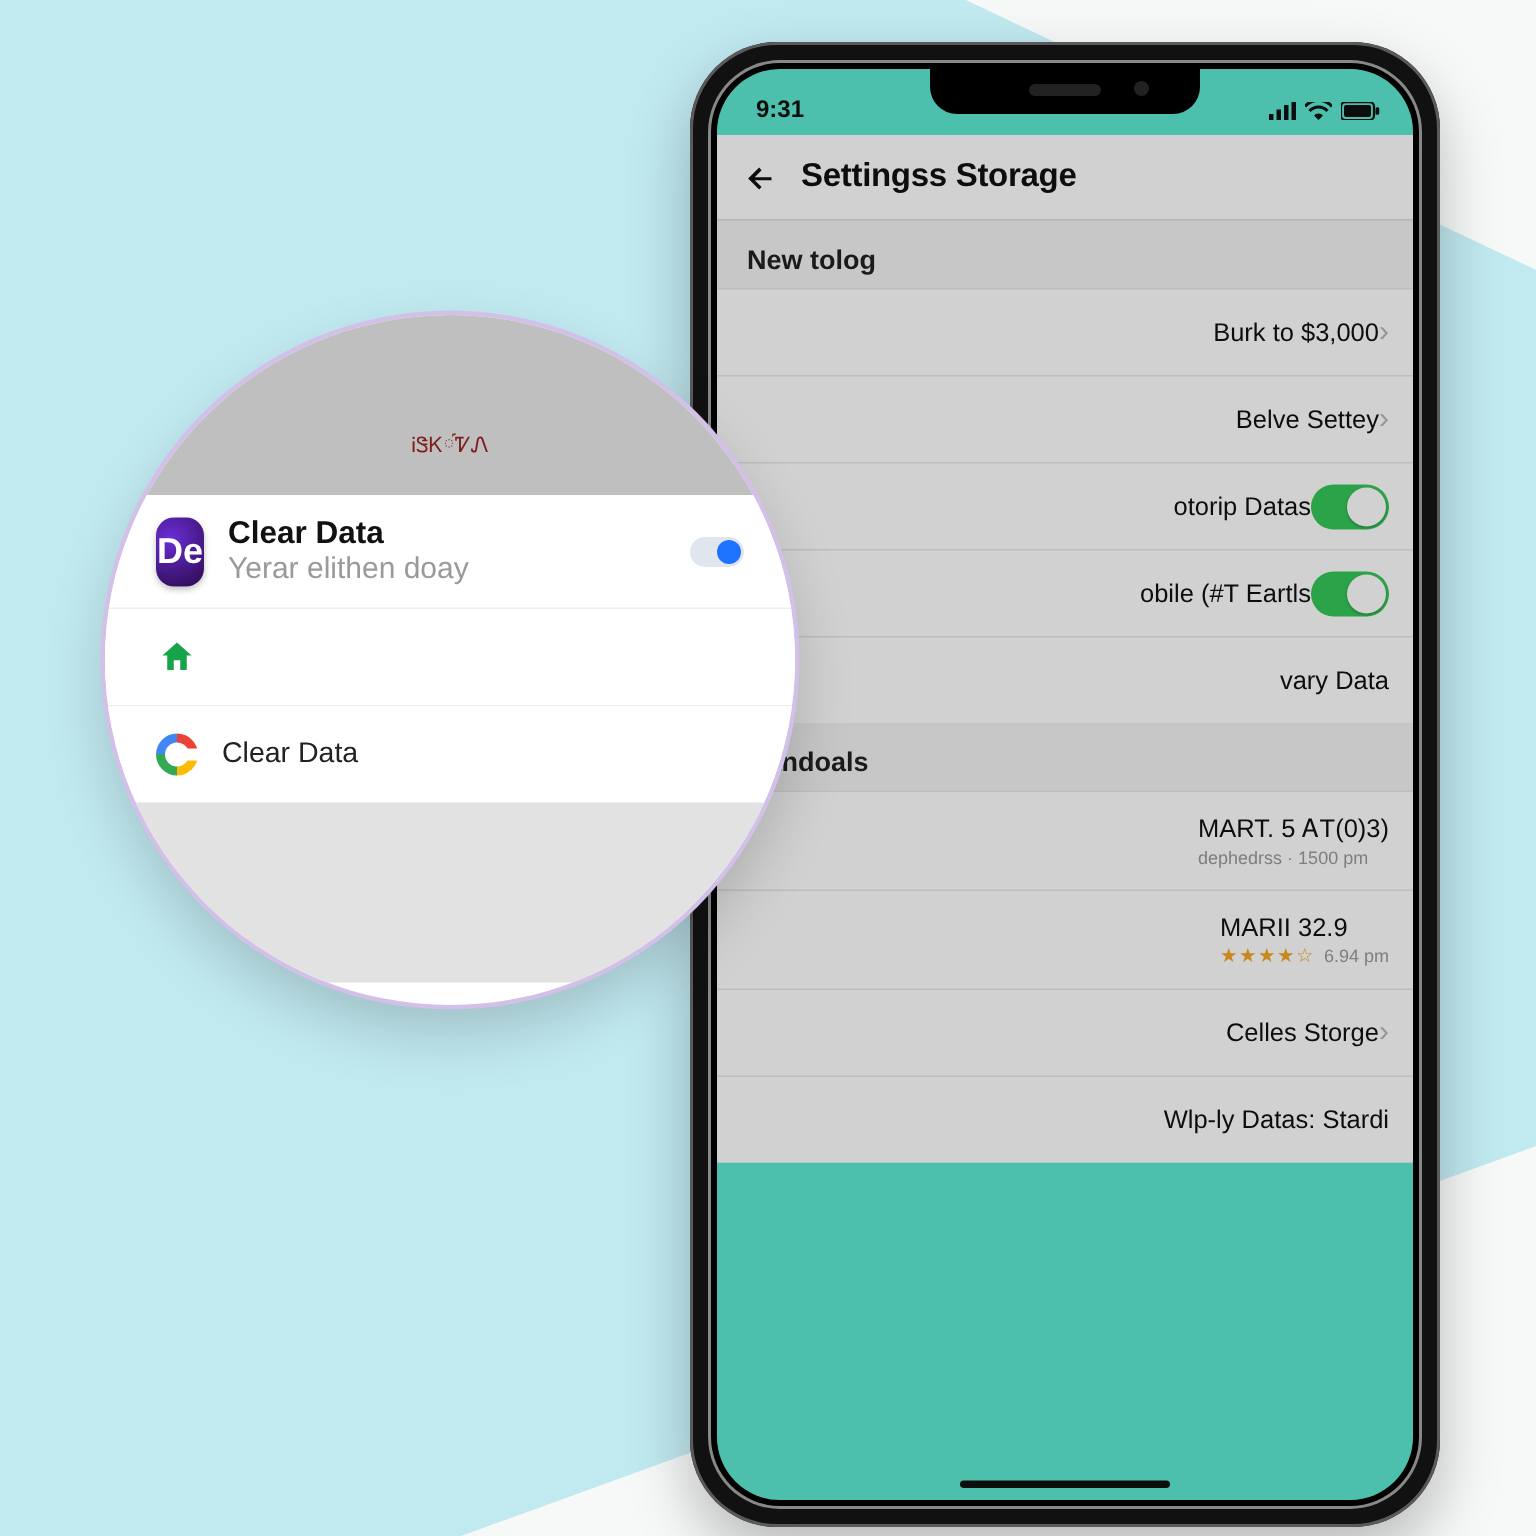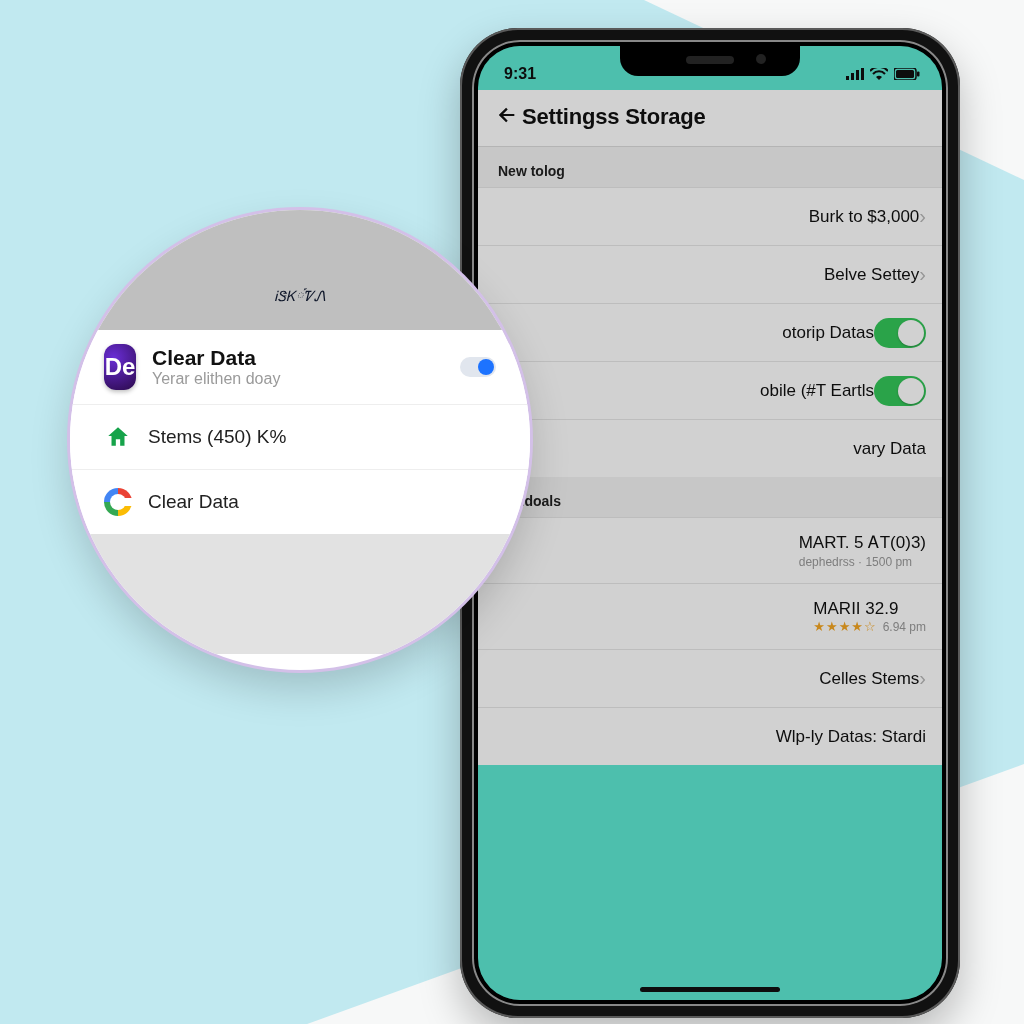--- a/index.html
+++ b/index.html
@@ -77,31 +77,31 @@
     height: 44px;
     display:flex; align-items:center; justify-content:space-between;
     padding: 12px 22px 0 26px;
     font-weight:600; font-size:16px; color:#111;
     z-index: 2;
   }
   .status-icons { display:flex; gap:6px; align-items:center; }
   .status-icons svg { display:block; }
 
   .nav-header {
-    display:flex; align-items:flex-start; gap:4px;
+    display:flex; align-items:flex-end; gap:16px;
     padding: 14px 18px 16px 18px;
     background:#fff;
     border-bottom:1px solid #dcdcdc;
   }
   .nav-title { font-size:22px; font-weight:700; color:#111; letter-spacing:-.2px; }
 
   .content { background:#f3f3f3; }
   .section-label {
     padding: 16px 20px 8px 20px;
-    font-size:14px; font-weight:600; color:#222;
+    font-size:18px; font-weight:600; color:#222;
   }
   .row {
     background:#fff;
     min-height:58px;
     padding: 0 16px;
     display:flex; align-items:center; justify-content:flex-end;
     border-top:1px solid #e7e7e7;
     font-size:17px; color:#111;
   }
   .row:first-of-type { border-top:1px solid #e0e0e0; }
@@ -135,32 +135,32 @@
     border-radius:50%;
     background:#fff;
     box-shadow: 0 0 0 3px #d3c0e8, 0 18px 40px rgba(0,0,0,.18);
     overflow:hidden;
     z-index:20;
   }
   .mag-top-gray{
     height:120px; background:#bfbfbf;
     display:flex; align-items:flex-end; justify-content:center;
     padding-bottom:10px;
-    color:#0f172a; font-size:14px;font-style:italic;
+    color:#7f1d1d; font-size:14px;
   }
   .mag-row{
     display:flex; align-items:center; gap:16px;
     padding: 14px 34px;
     border-bottom:1px solid #eee;
     background:#fff;
   }
   .mag-row.tight{ padding-top:18px; padding-bottom:18px; }
   .mag-row .grow{ flex:1; }
   .mag-title{ font-size:21px; font-weight:700; color:#111; }
-  .mag-sub{ font-size:16px; color:#9a9a9a; }
+  .mag-sub{ font-size:20px; color:#9a9a9a; }
   .mag-row .text{ font-size:19px; color:#222; }
   .dot-toggle{
     width:36px; height:20px; border-radius:10px; background:#e1e6ee; position:relative;
   }
   .dot-toggle::after{
     content:""; position:absolute; right:2px; top:2px; width:16px; height:16px; border-radius:50%;
     background:#1d73ff;
   }
   .mag-bottom-gray{ height:120px; background:#e2e2e2; }
 
@@ -263,21 +263,21 @@
             <span></span>
           </div>
           <div class="row" style="min-height:66px;">
             <div class="sub">
               <span>MARII 32.9</span>
               <span class="stars">★★★★☆<span class="muted">6.94 pm</span></span>
             </div>
             <span></span>
           </div>
           <div class="row">
-            <span>Celles Stems</span>
+            <span>Celles Storge</span>
             <span class="chev">›</span>
           </div>
           <div class="row">
             <span>Wlp-ly Datas: Stardi</span>
             <span></span>
           </div>
         </div>
 
         <div class="home-indicator"></div>
         <div class="dim-overlay"></div>
@@ -298,21 +298,20 @@
       </div>
       <div class="dot-toggle"></div>
     </div>
 
     <div class="mag-row tight">
       <div class="home-ico">
         <svg width="26" height="26" viewBox="0 0 24 24">
             <path d="M12 3 L3 11 H6 V20 H10 V14 H14 V20 H18 V11 H21 Z" fill="#16a34a"></path>
           </svg>
       </div>
-      <div class="grow text">Stems (450) K%</div>
     </div>
 
     <div class="mag-row tight" style="border-bottom:none;">
       <div class="google-ico"></div>
       <div class="grow text">Clear Data</div>
     </div>
 
     <div class="mag-bottom-gray"></div>
   </div>
 </div>

